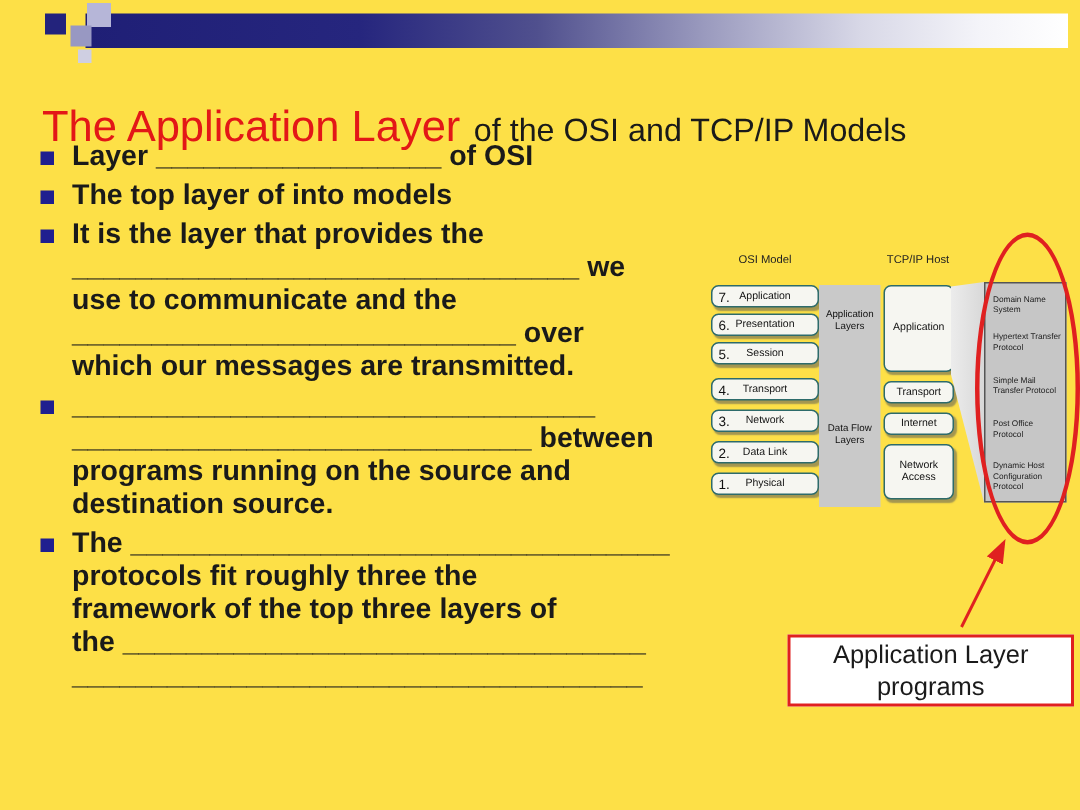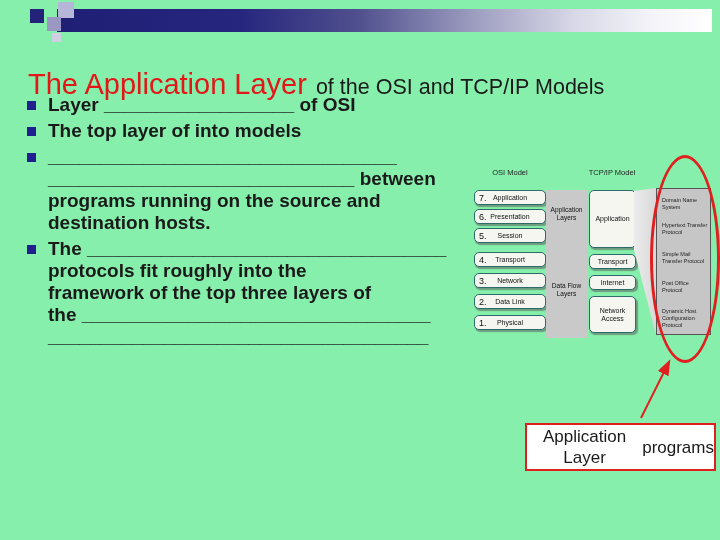--- a/index.html
+++ b/index.html
@@ -1,17 +1,17 @@
 <!DOCTYPE html>
 <html><head>
 <meta charset="utf-8">
 <style>
   html,body{margin:0;padding:0;background:#fff;}
   .slide{
-    position:relative;width:720px;height:540px;background:#86efac;overflow:hidden;
+    position:relative;width:720px;height:540px;background:#fde047;overflow:hidden;
     font-family:"Liberation Sans", sans-serif;color:#111;
   }
   
   .deco-bar{
     position:absolute;left:57px;top:9px;width:655px;height:23px;
     background:linear-gradient(90deg,#1f1f76 0%,#26267e 28%,#50508e 46%,#9a9abe 63%,#d8d8e7 79%,#f4f4f9 91%,#ffffff 100%);
   }
   .sq{position:absolute;}
   .sq1{left:30px;top:9px;width:14px;height:14px;background:#23237c;}
   .sq2{left:58px;top:2px;width:16px;height:16px;background:#b6b6d8;}
@@ -71,21 +71,21 @@
   .proto{position:absolute;left:5px;width:46px;font-size:5.5px;line-height:7px;color:#222;}
   .proto0{top:8px;}.proto1{top:33px;}.proto2{top:62px;}.proto3{top:91px;}.proto4{top:119px;}
   .ellipse{
     position:absolute;left:642px;top:155px;width:70px;height:208px;box-sizing:border-box;
     border:3px solid #e02020;border-radius:50%;
   }
   .arrow-svg{position:absolute;left:615px;top:348px;}
   .callout{
     position:absolute;left:517px;top:423px;width:191px;height:48px;box-sizing:border-box;
     border:2px solid #e02020;background:#fff;
-    display:flex;flex-direction:row;align-items:center;justify-content:center;
+    display:flex;flex-direction:column;align-items:center;justify-content:center;
     font-size:17px;line-height:21px;color:#1a1a1a;text-align:center;
   }
 </style>
 </head>
 <body>
 
 <div class="slide">
 
   <div class="deco-bar"></div>
   <div class="sq sq1"></div>
@@ -102,39 +102,47 @@
     <div class="bullet">
       <span class="marker"></span>
       <div class="bline">Layer __________________ of OSI</div>
     </div>
     <div class="bullet">
       <span class="marker"></span>
       <div class="bline">The top layer of into models</div>
     </div>
     <div class="bullet">
       <span class="marker"></span>
+      <div class="bline">It is the layer that provides the</div>
+      <div class="bline">________________________________ we</div>
+      <div class="bline">use to communicate and the</div>
+      <div class="bline">____________________________ over</div>
+      <div class="bline">which our messages are transmitted.</div>
+    </div>
+    <div class="bullet">
+      <span class="marker"></span>
       <div class="bline">_________________________________</div>
       <div class="bline">_____________________________ between</div>
       <div class="bline">programs running on the source and</div>
-      <div class="bline">destination hosts.</div>
+      <div class="bline">destination source.</div>
     </div>
     <div class="bullet">
       <span class="marker"></span>
       <div class="bline">The __________________________________</div>
-      <div class="bline">protocols fit roughly into the</div>
+      <div class="bline">protocols fit roughly three the</div>
       <div class="bline">framework of the top three layers of</div>
       <div class="bline">the _________________________________</div>
       <div class="bline">____________________________________</div>
     </div>
   </div>
 
   <div class="diagram">
 
     <div class="dg-label osi-model-label">OSI Model</div>
-    <div class="dg-label tcpip-model-label">TCP/IP Model</div>
+    <div class="dg-label tcpip-model-label">TCP/IP Host</div>
 
     <div class="layer-box osi0">
       <span class="lnum">7.</span>
       <span>Application</span>
     </div>
     <div class="layer-box osi1">
       <span class="lnum">6.</span>
       <span>Presentation</span>
     </div>
     <div class="layer-box osi2">

